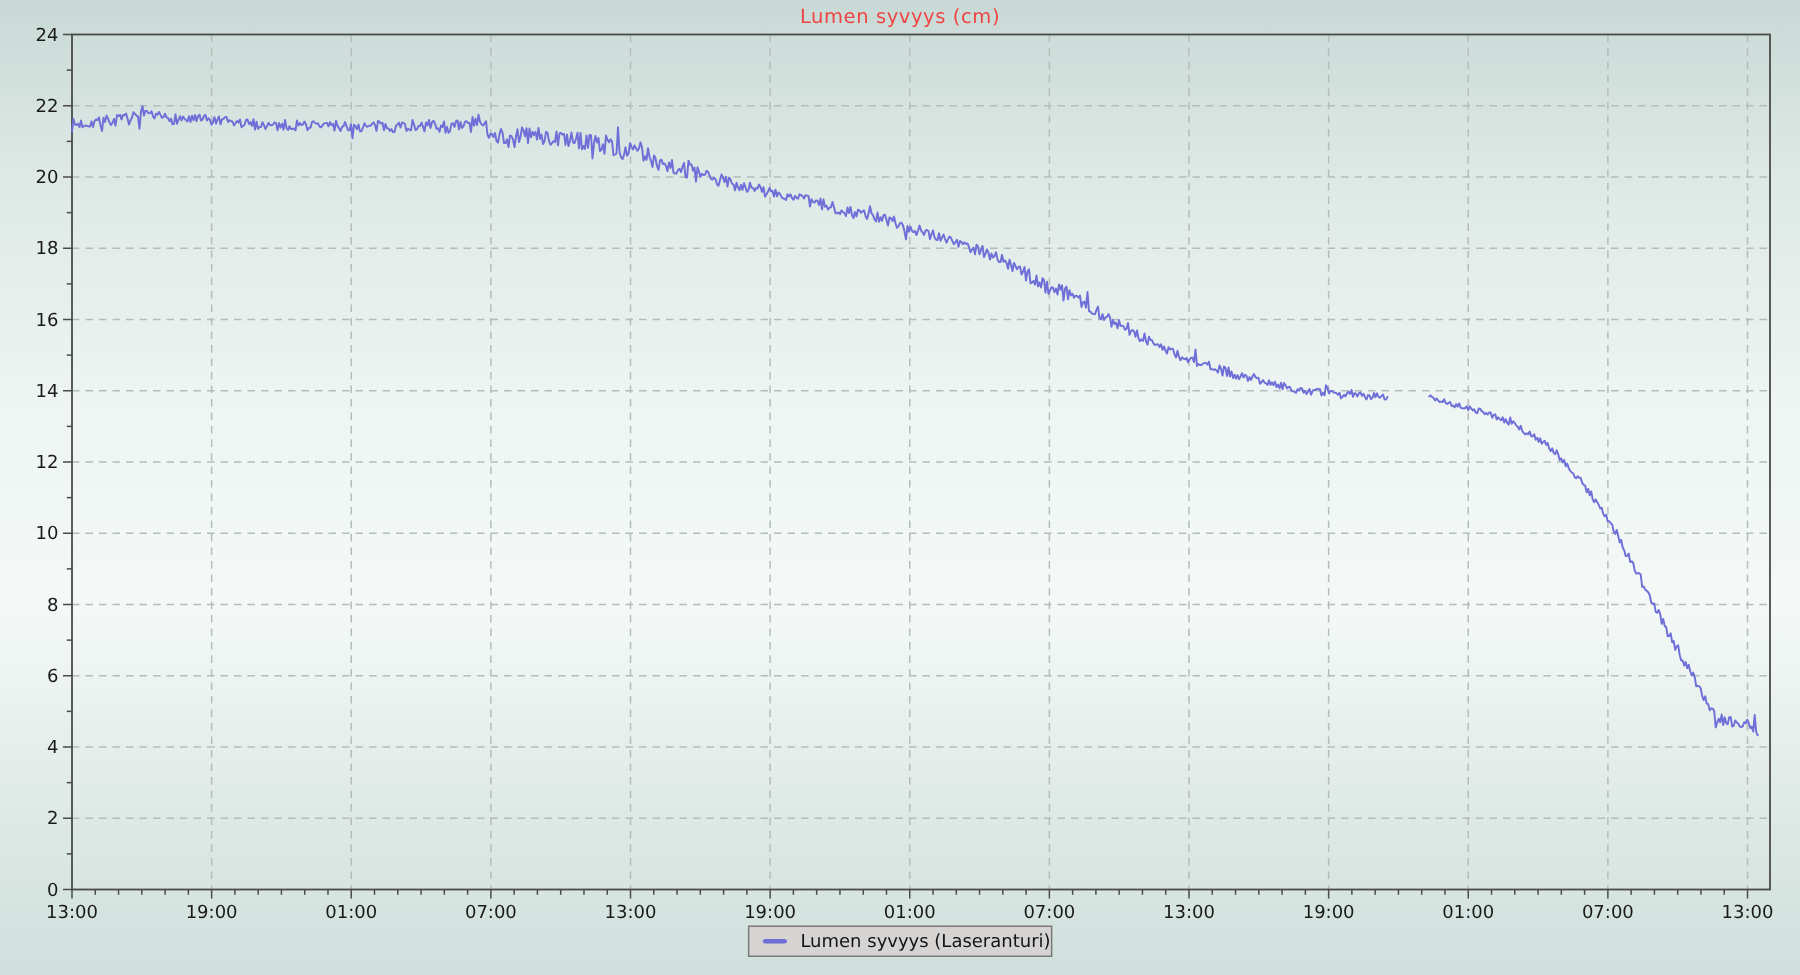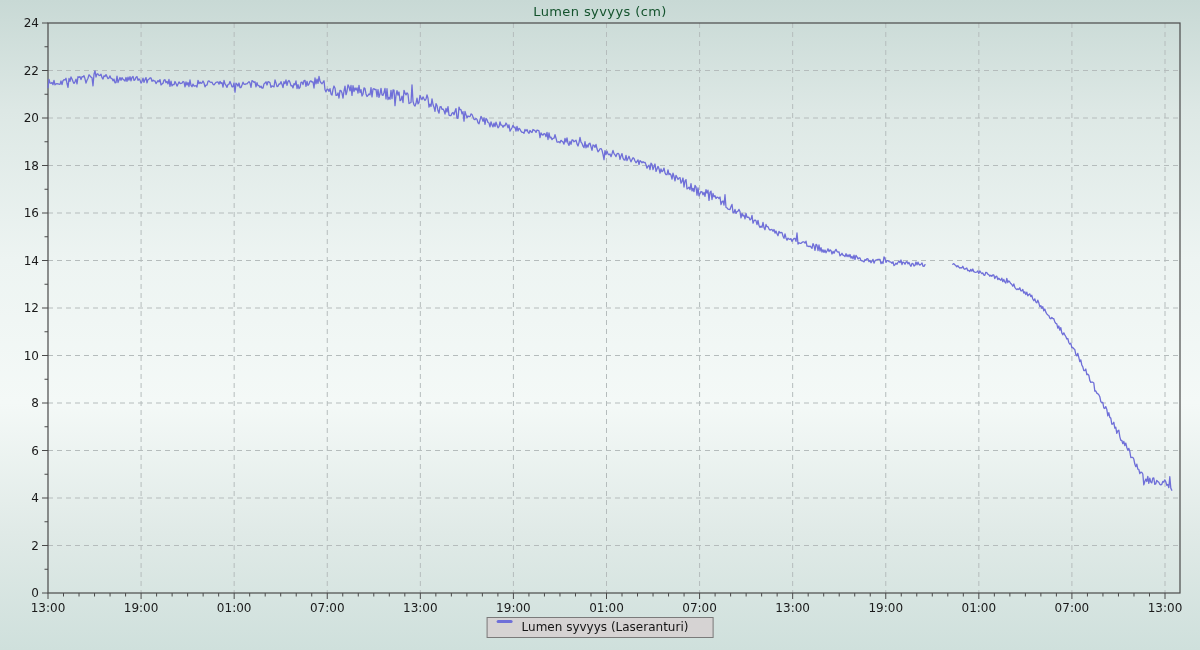--- a/index.html
+++ b/index.html
@@ -4,28 +4,28 @@
 <style>
   html,body{margin:0;padding:0;}
   body{
     width:1200px;height:650px;
     font-family:"DejaVu Sans", sans-serif;
     background:linear-gradient(180deg,#c8d9d5 0%,#dde8e5 17%,#edf4f2 40%,#f4f9f7 62%,#e0eae7 82%,#cfe0dc 100%);
     position:relative;overflow:hidden;
   }
   .chart-title{
     position:absolute;top:4px;left:0;width:1200px;
-    text-align:center;font-size:13px;color:#14532d;letter-spacing:0.4px;
+    text-align:center;font-size:13px;color:#ef4444;letter-spacing:0.4px;
   }
   #chart-svg{position:absolute;top:0;left:0;}
   .legend{
     position:absolute;top:617px;left:50%;transform:translateX(-50%);
     background:#d6d3d3;border:1px solid #7a7a7a;
-    display:flex;gap:9px;
-    padding:2px 24px 2px 9px;height:15px;
+    display:flex;align-items:center;gap:9px;
+    padding:2px 0 2px 9px;height:15px;
   }
   .legend-marker{width:16px;height:3px;background:#6f6fd8;border-radius:1.5px;flex:0 0 auto;}
   .legend-label{font-size:12px;color:#141414;white-space:nowrap;line-height:15px;}
 </style>
 </head>
 <body>
 
 <div class="chart-title">Lumen syvyys (cm)</div>
 
 <svg id="chart-svg" width="1200" height="650">

